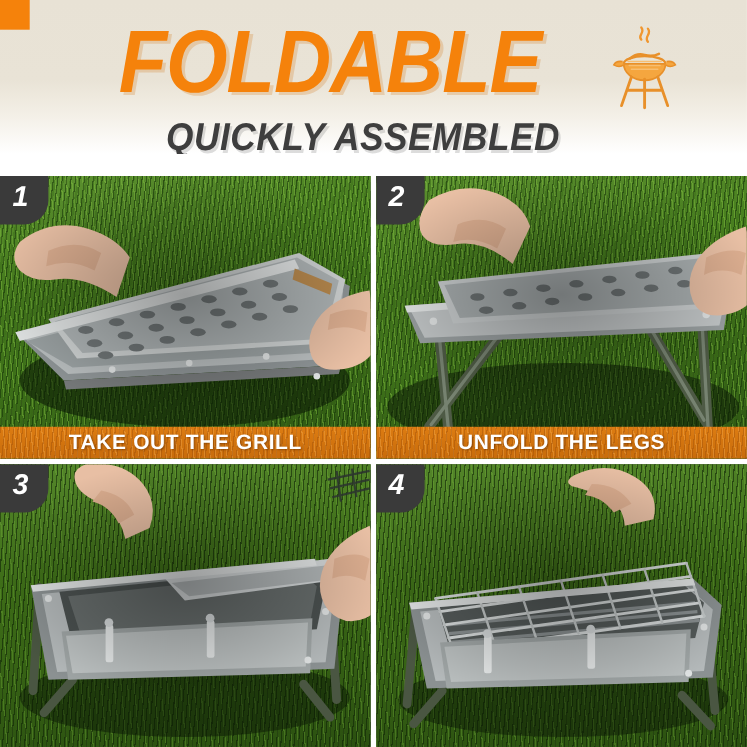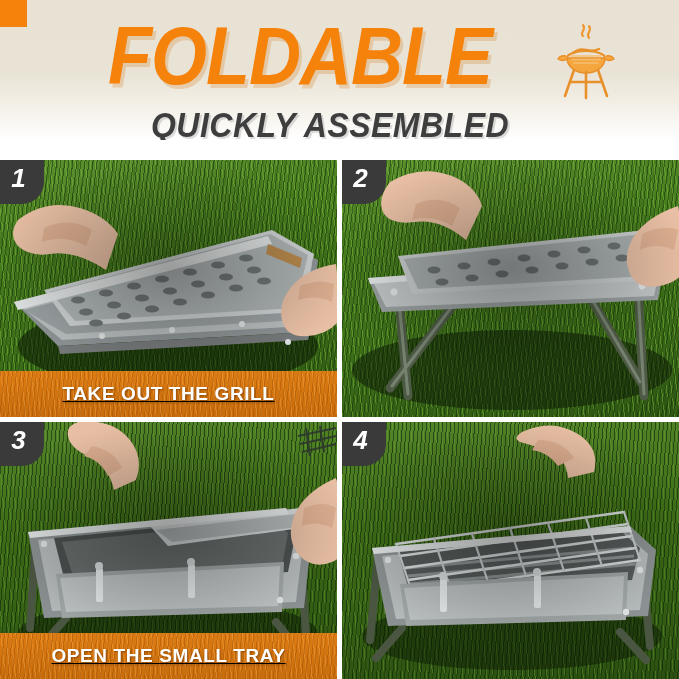--- a/index.html
+++ b/index.html
@@ -81,27 +81,27 @@
     border-bottom-right-radius:22px;
     color:#fff;font-size:26px;font-weight:bold;font-style:italic;
     display:flex;align-items:center;justify-content:center;
     padding-right:7px;padding-bottom:7px;
     box-sizing:border-box;
     z-index:6;
   }
 
   
   .caption{
-    position:absolute;left:0;bottom:0;width:100%;height:46px;
+    position:absolute;left:0;bottom:0;width:100%;height:29px;
     z-index:7;
     background:
       repeating-linear-gradient(96deg, rgba(150,75,10,0.38) 0px, rgba(150,75,10,0.38) 1px, rgba(255,255,255,0) 1px, rgba(255,255,255,0) 4px),
       repeating-linear-gradient(84deg, rgba(255,190,100,0.30) 0px, rgba(255,190,100,0.30) 1px, rgba(255,255,255,0) 1px, rgba(255,255,255,0) 5px),
       linear-gradient(180deg,#dd7c12 0%,#d1730e 55%,#c86c0c 100%);
-    display:flex;align-items:center;justify-content:center;text-decoration:underline;
+    display:flex;align-items:center;justify-content:center;
   }
   .caption span{
     color:#ffffff;font-size:19px;font-weight:bold;letter-spacing:0.6px;
     text-shadow:1px 1px 2px rgba(90,40,0,0.55);
     white-space:nowrap;
   }
 
   
   .svgfill{position:absolute;left:0;top:0;width:100%;height:100%;}
   .hand{fill:#e8bfa4;}
@@ -259,20 +259,23 @@
               <circle cx="52" cy="132" r="3.4"></circle>
               <circle cx="300" cy="126" r="3.4"></circle>
             </g>
 
           <path class="hand" d="M336 46 q-30 10 -44 30 q-12 20 -4 38 q8 16 30 12 q22 -4 30 -24 z"></path>
           <path class="hand2" d="M300 74 q22 -10 36 -4 l-4 20 q-18 -8 -34 0 z"></path>
         </svg>
         <div class="shade"></div>
       </div>
       <div class="badge">2</div>
+      <div class="caption">
+        <span>UNFOLD THE LEGS</span>
+      </div>
     </div>
 
     <div class="panel p3">
       <div class="photo">
         <div class="grass dark"></div>
         <svg class="svgfill" viewBox="0 0 337 257">
           <ellipse cx="168" cy="212" rx="150" ry="36" fill="rgba(8,20,4,0.48)"></ellipse>
 
           <path class="hand" d="M78 0 q34 -4 52 18 q14 18 6 40 l-22 10 q-6 -26 -26 -34 q-18 -8 -20 -20 q-2 -10 10 -14 z"></path>
           <path class="hand2" d="M92 24 q22 4 30 22 l-14 8 q-8 -16 -24 -20 z"></path>
@@ -318,23 +321,20 @@
             <path d="M298 14 L336 6"></path>
               <path d="M300 22 L336 14"></path>
               <path d="M302 30 L336 22"></path>
             <path d="M306 6 L310 34"></path>
               <path d="M320 4 L324 30"></path>
           </g>
         </svg>
         <div class="shade"></div>
       </div>
       <div class="badge">3</div>
-      <div class="caption">
-        <span>OPEN THE SMALL TRAY</span>
-      </div>
     </div>
 
     <div class="panel p4">
       <div class="photo">
         <div class="grass dark"></div>
         <svg class="svgfill" viewBox="0 0 337 257">
           <ellipse cx="170" cy="214" rx="150" ry="34" fill="rgba(8,20,4,0.45)"></ellipse>
 
           <path class="hand" d="M180 10 q30 -14 56 2 q22 14 16 38 l-26 6 q-2 -22 -22 -28 q-18 -6 -26 -8 q-8 -4 2 -10 z"></path>
           <path class="hand2" d="M196 18 q24 0 36 18 l-16 8 q-10 -14 -26 -16 z"></path>

